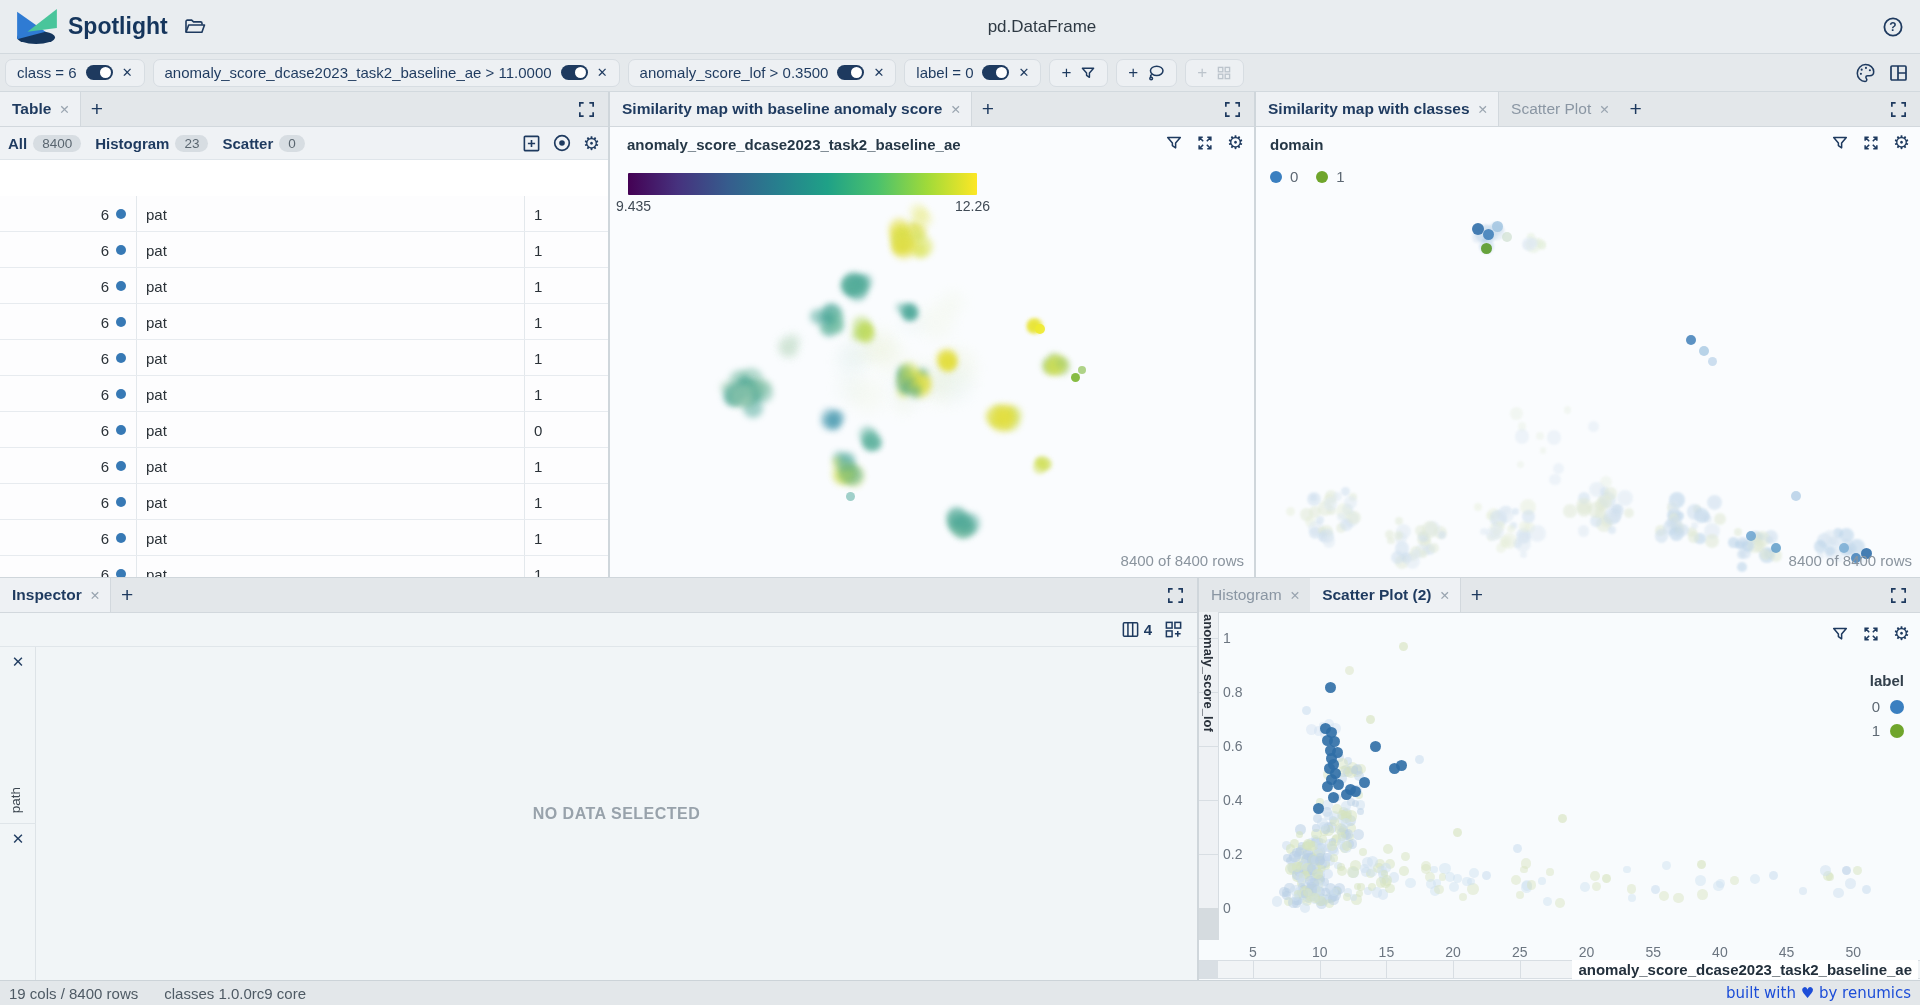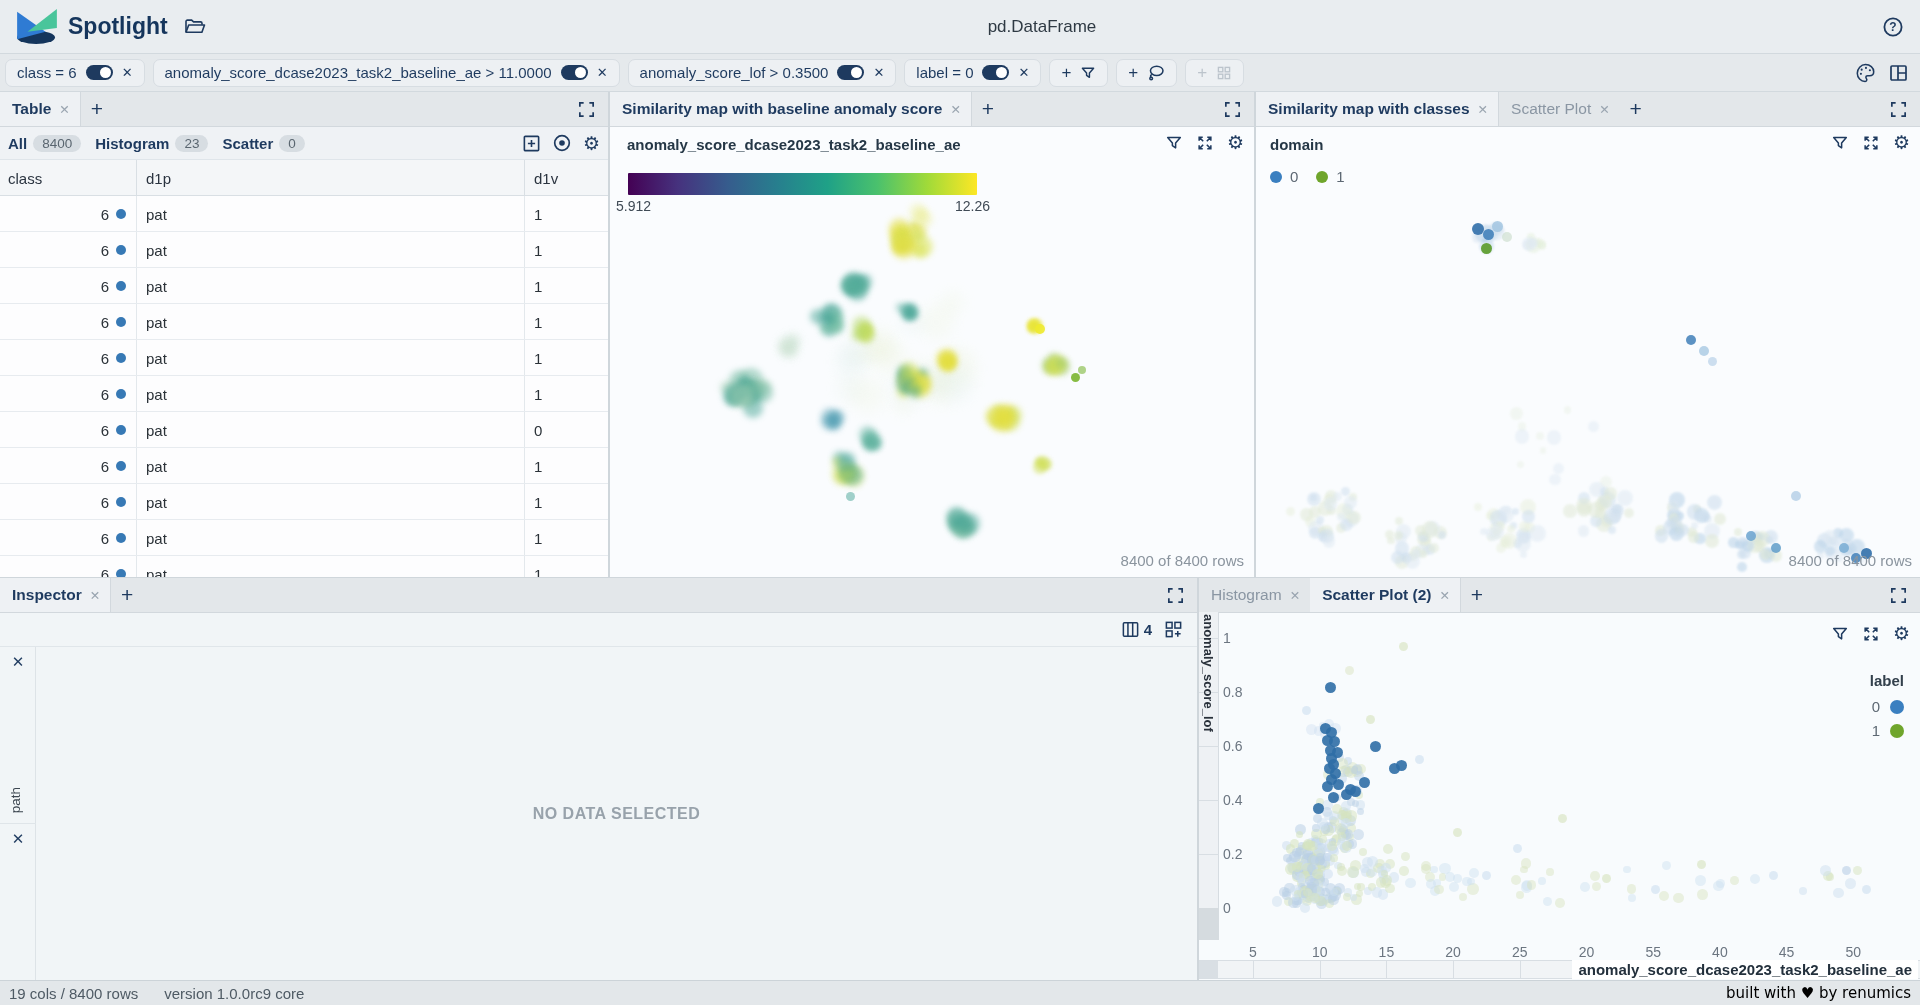--- a/index.html
+++ b/index.html
@@ -98,21 +98,21 @@
               padding:0 6px;font-size:15px;font-weight:bold;color:#23303c;}
   .plegend{position:absolute;right:16px;top:94px;text-align:right;}
   .plegend .lt{font-size:15px;font-weight:bold;color:#33404c;margin-bottom:9px;text-align:center;}
   .plegend .lrow{display:flex;align-items:center;justify-content:flex-end;gap:10px;font-size:15px;
                  color:#5d6873;margin-bottom:7px;}
 
   
   .statusbar{position:absolute;left:0;top:980px;width:100%;height:25px;background:#e3e7ea;
              border-top:1px solid #ccd3d8;display:flex;align-items:center;padding:0 9px;gap:26px;
              font-size:15px;color:#4e5a64;}
-  .statusbar .right{margin-left:auto;color:#000000;}
+  .statusbar .right{margin-left:auto;color:#1d4ed8;}
 </style>
 </head>
 <body>
 
 <div class="app">
 
   <div class="header">
     <span class="icon">
       <svg width="42" height="36" viewBox="0 0 44 38">
         <ellipse cx="21" cy="30" rx="20" ry="7" fill="#14355c"></ellipse>
@@ -246,27 +246,20 @@
         </span>
         <span class="icon">
           <svg width="20" height="20" viewBox="0 0 20 20">
             <circle cx="10" cy="10" r="7.3" stroke="#1e3a5f" stroke-width="1.7" fill="none"></circle>
             <circle cx="10" cy="10" r="2.8" fill="#1e3a5f"></circle>
           </svg>
         </span>
         <span class="icon gear glyph">⚙</span>
       </span>
     </div>
-    <div class="colheader">
-      <span class="cell" style="left:8px;">class</span>
-      <span class="cell" style="left:146px;">d1p</span>
-      <span class="cell" style="left:534px;">d1v</span>
-      <span class="cbord" style="left:136px;height:36px;background:#d9dfe4;"></span>
-      <span class="cbord" style="left:524px;height:36px;background:#d9dfe4;"></span>
-    </div>
     <div class="rows" id="tablerows">
         <div class="trow">
           <div class="tcell" style="left: 0px; width: 136px; justify-content: flex-end; padding-right: 10px;">
             <span>6</span>
             <span class="rowdot"></span>
           </div>
           <div class="tcell" style="left: 146px;">pat</div>
           <div class="tcell" style="left: 534px;">1</div>
           <span class="cbord" style="left: 136px;"></span>
           <span class="cbord" style="left: 524px;"></span>
@@ -397,21 +390,21 @@
       <span class="icon">
         <svg width="18" height="18" viewBox="0 0 20 20" fill="none" stroke="#1e3a5f" stroke-width="1.7">
           <path d="M12.5 3.5h4v4M16.5 3.5L12 8M7.5 3.5h-4v4M3.5 3.5L8 8M3.5 12.5v4h4M3.5 16.5L8 12M16.5 12.5v4h-4M16.5 16.5L12 12"></path>
         </svg>
       </span>
       <span class="icon gear glyph">⚙</span>
     </div>
     <div class="colorbar" style="left:18px;top:81px;width:349px;
          background:linear-gradient(90deg,#440154,#46327e,#365c8d,#277f8e,#1fa187,#4ac16d,#a0da39,#fde725);"></div>
     <div class="cb-labels" style="left:6px;top:106px;width:374px;">
-      <span>5.912</span>
+      <span>9.435</span>
       <span>12.26</span>
     </div>
     <div class="maplayer" id="simmap1" style="left:0;top:104px;width:644px;height:381px;">
         <div class="dot" style="left: 231.075px; top: 141.648px; width: 30.0195px; height: 30.0195px; background: rgb(207, 228, 222); opacity: 0.16; filter: blur(7px);"></div>
         <div class="dot" style="left: 256.617px; top: 138.96px; width: 30.4133px; height: 30.4133px; background: rgb(228, 237, 200); opacity: 0.16; filter: blur(7px);"></div>
         <div class="dot" style="left: 224.549px; top: 150.474px; width: 31.8126px; height: 31.8126px; background: rgb(207, 228, 222); opacity: 0.16; filter: blur(7px);"></div>
         <div class="dot" style="left: 298.643px; top: 162.714px; width: 25.6686px; height: 25.6686px; background: rgb(228, 237, 200); opacity: 0.16; filter: blur(7px);"></div>
         <div class="dot" style="left: 255.248px; top: 130.647px; width: 29.7145px; height: 29.7145px; background: rgb(228, 237, 200); opacity: 0.16; filter: blur(7px);"></div>
         <div class="dot" style="left: 329.78px; top: 95.3076px; width: 23.9145px; height: 23.9145px; background: rgb(228, 237, 200); opacity: 0.16; filter: blur(7px);"></div>
         <div class="dot" style="left: 280.251px; top: 172.833px; width: 38.6998px; height: 38.6998px; background: rgb(216, 232, 216); opacity: 0.16; filter: blur(7px);"></div>
@@ -1441,16 +1434,16 @@
     </div>
   </div>
 
   <div class="divider-v" style="left:608px;top:92px;width:2px;height:485px;"></div>
   <div class="divider-v" style="left:1254px;top:92px;width:2px;height:485px;"></div>
   <div class="divider-h" style="left:0;top:577px;width:1920px;height:1px;"></div>
   <div class="divider-v" style="left:1197px;top:578px;width:2px;height:402px;"></div>
 
   <div class="statusbar">
     <span>19 cols / 8400 rows</span>
-    <span>version 1.0.0rc9 core</span>
+    <span>classes 1.0.0rc9 core</span>
     <span class="right glyph">built with ♥ by renumics</span>
   </div>
 </div>
 
 </body></html>

